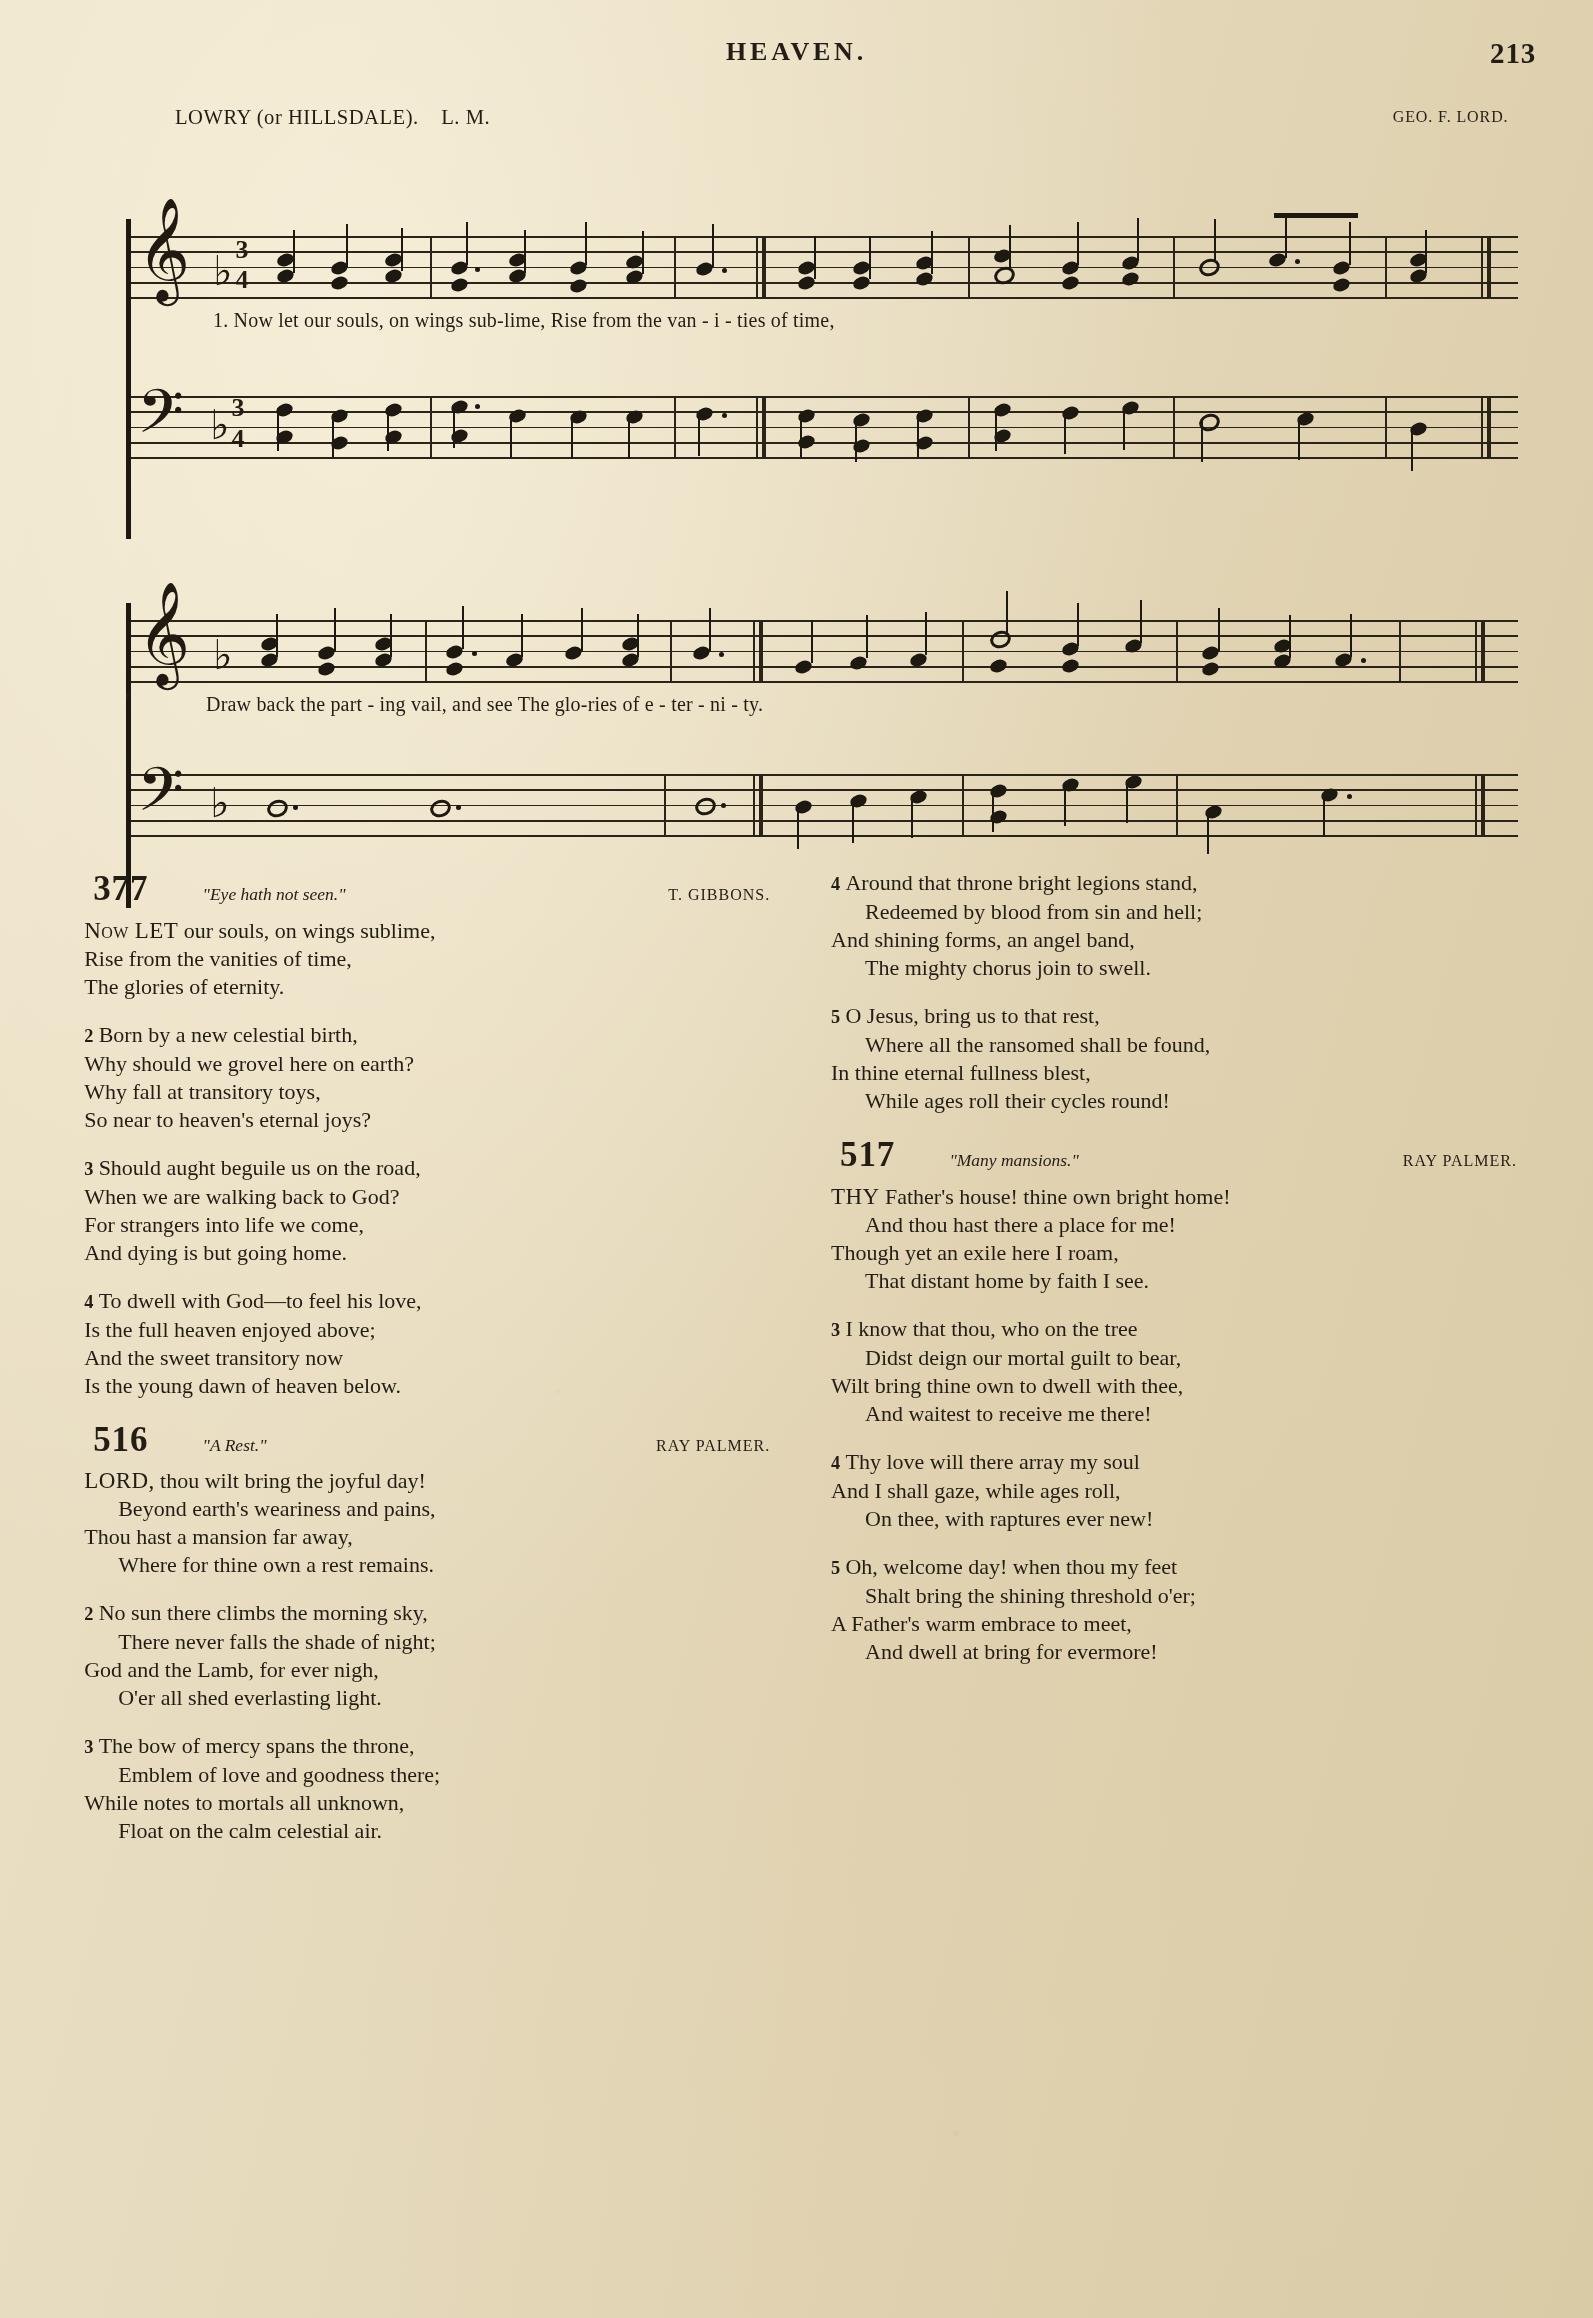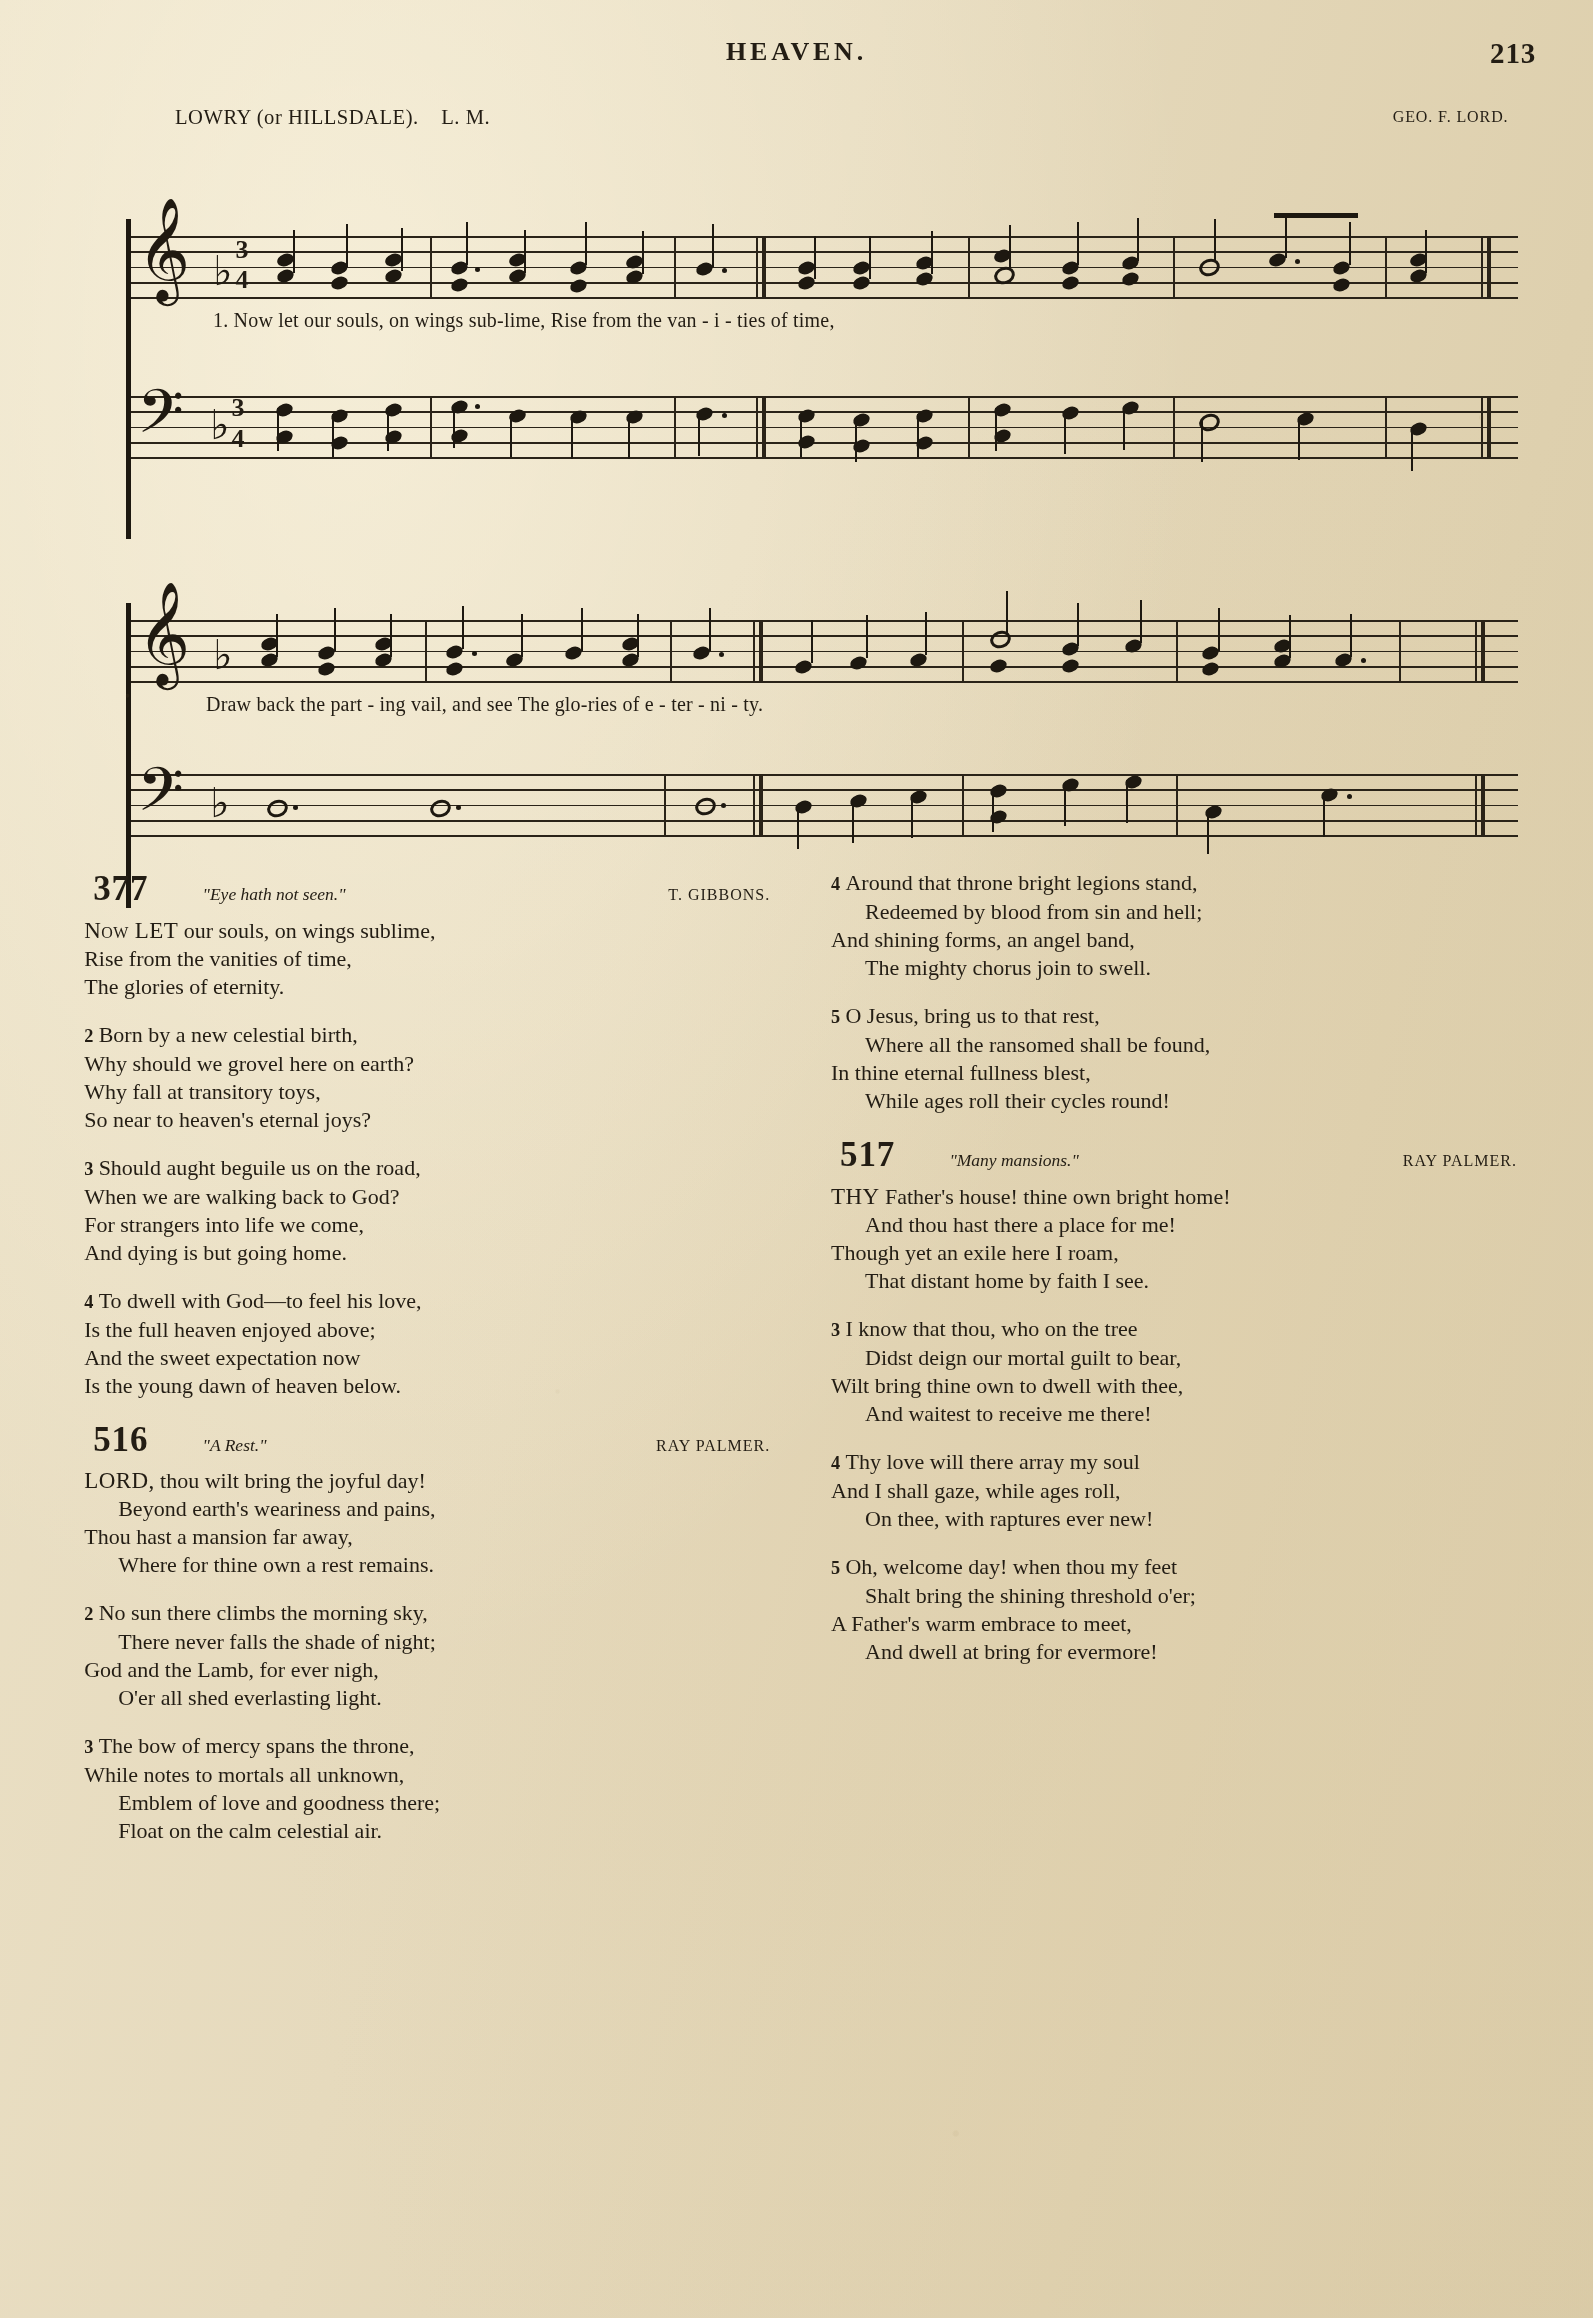--- a/index.html
+++ b/index.html
@@ -565,21 +565,21 @@
           </div>
           <div class="stanza">
             <span class="line"><span class="vn">3</span>Should aught beguile us on the road,</span>
             <span class="line">When we are walking back to God?</span>
             <span class="line">For strangers into life we come,</span>
             <span class="line">And dying is but going home.</span>
           </div>
           <div class="stanza">
             <span class="line"><span class="vn">4</span>To dwell with God—to feel his love,</span>
             <span class="line">Is the full heaven enjoyed above;</span>
-            <span class="line">And the sweet expectation now</span>
+            <span class="line">And the sweet transitory now</span>
             <span class="line">Is the young dawn of heaven below.</span>
           </div>
         </div>
         <div class="hymn">
           <div class="hymn-head">
             <div class="hymn-num">516</div>
             <div class="hymn-motto">"A Rest."</div>
             <div class="hymn-author">RAY PALMER.</div>
           </div>
           <div class="stanza">
@@ -589,22 +589,22 @@
             <span class="line ind">Where for thine own a rest remains.</span>
           </div>
           <div class="stanza">
             <span class="line"><span class="vn">2</span>No sun there climbs the morning sky,</span>
             <span class="line ind">There never falls the shade of night;</span>
             <span class="line">God and the Lamb, for ever nigh,</span>
             <span class="line ind">O'er all shed everlasting light.</span>
           </div>
           <div class="stanza">
             <span class="line"><span class="vn">3</span>The bow of mercy spans the throne,</span>
+            <span class="line ind">Emblem of love and goodness there;</span>
             <span class="line">While notes to mortals all unknown,</span>
-            <span class="line ind">Emblem of love and goodness there;</span>
             <span class="line ind">Float on the calm celestial air.</span>
           </div>
         </div>
       </div>
     <div class="col right" id="col-right">
         <div class="hymn">
           <div class="stanza">
             <span class="line"><span class="vn">4</span>Around that throne bright legions stand,</span>
             <span class="line ind">Redeemed by blood from sin and hell;</span>
             <span class="line">And shining forms, an angel band,</span>

